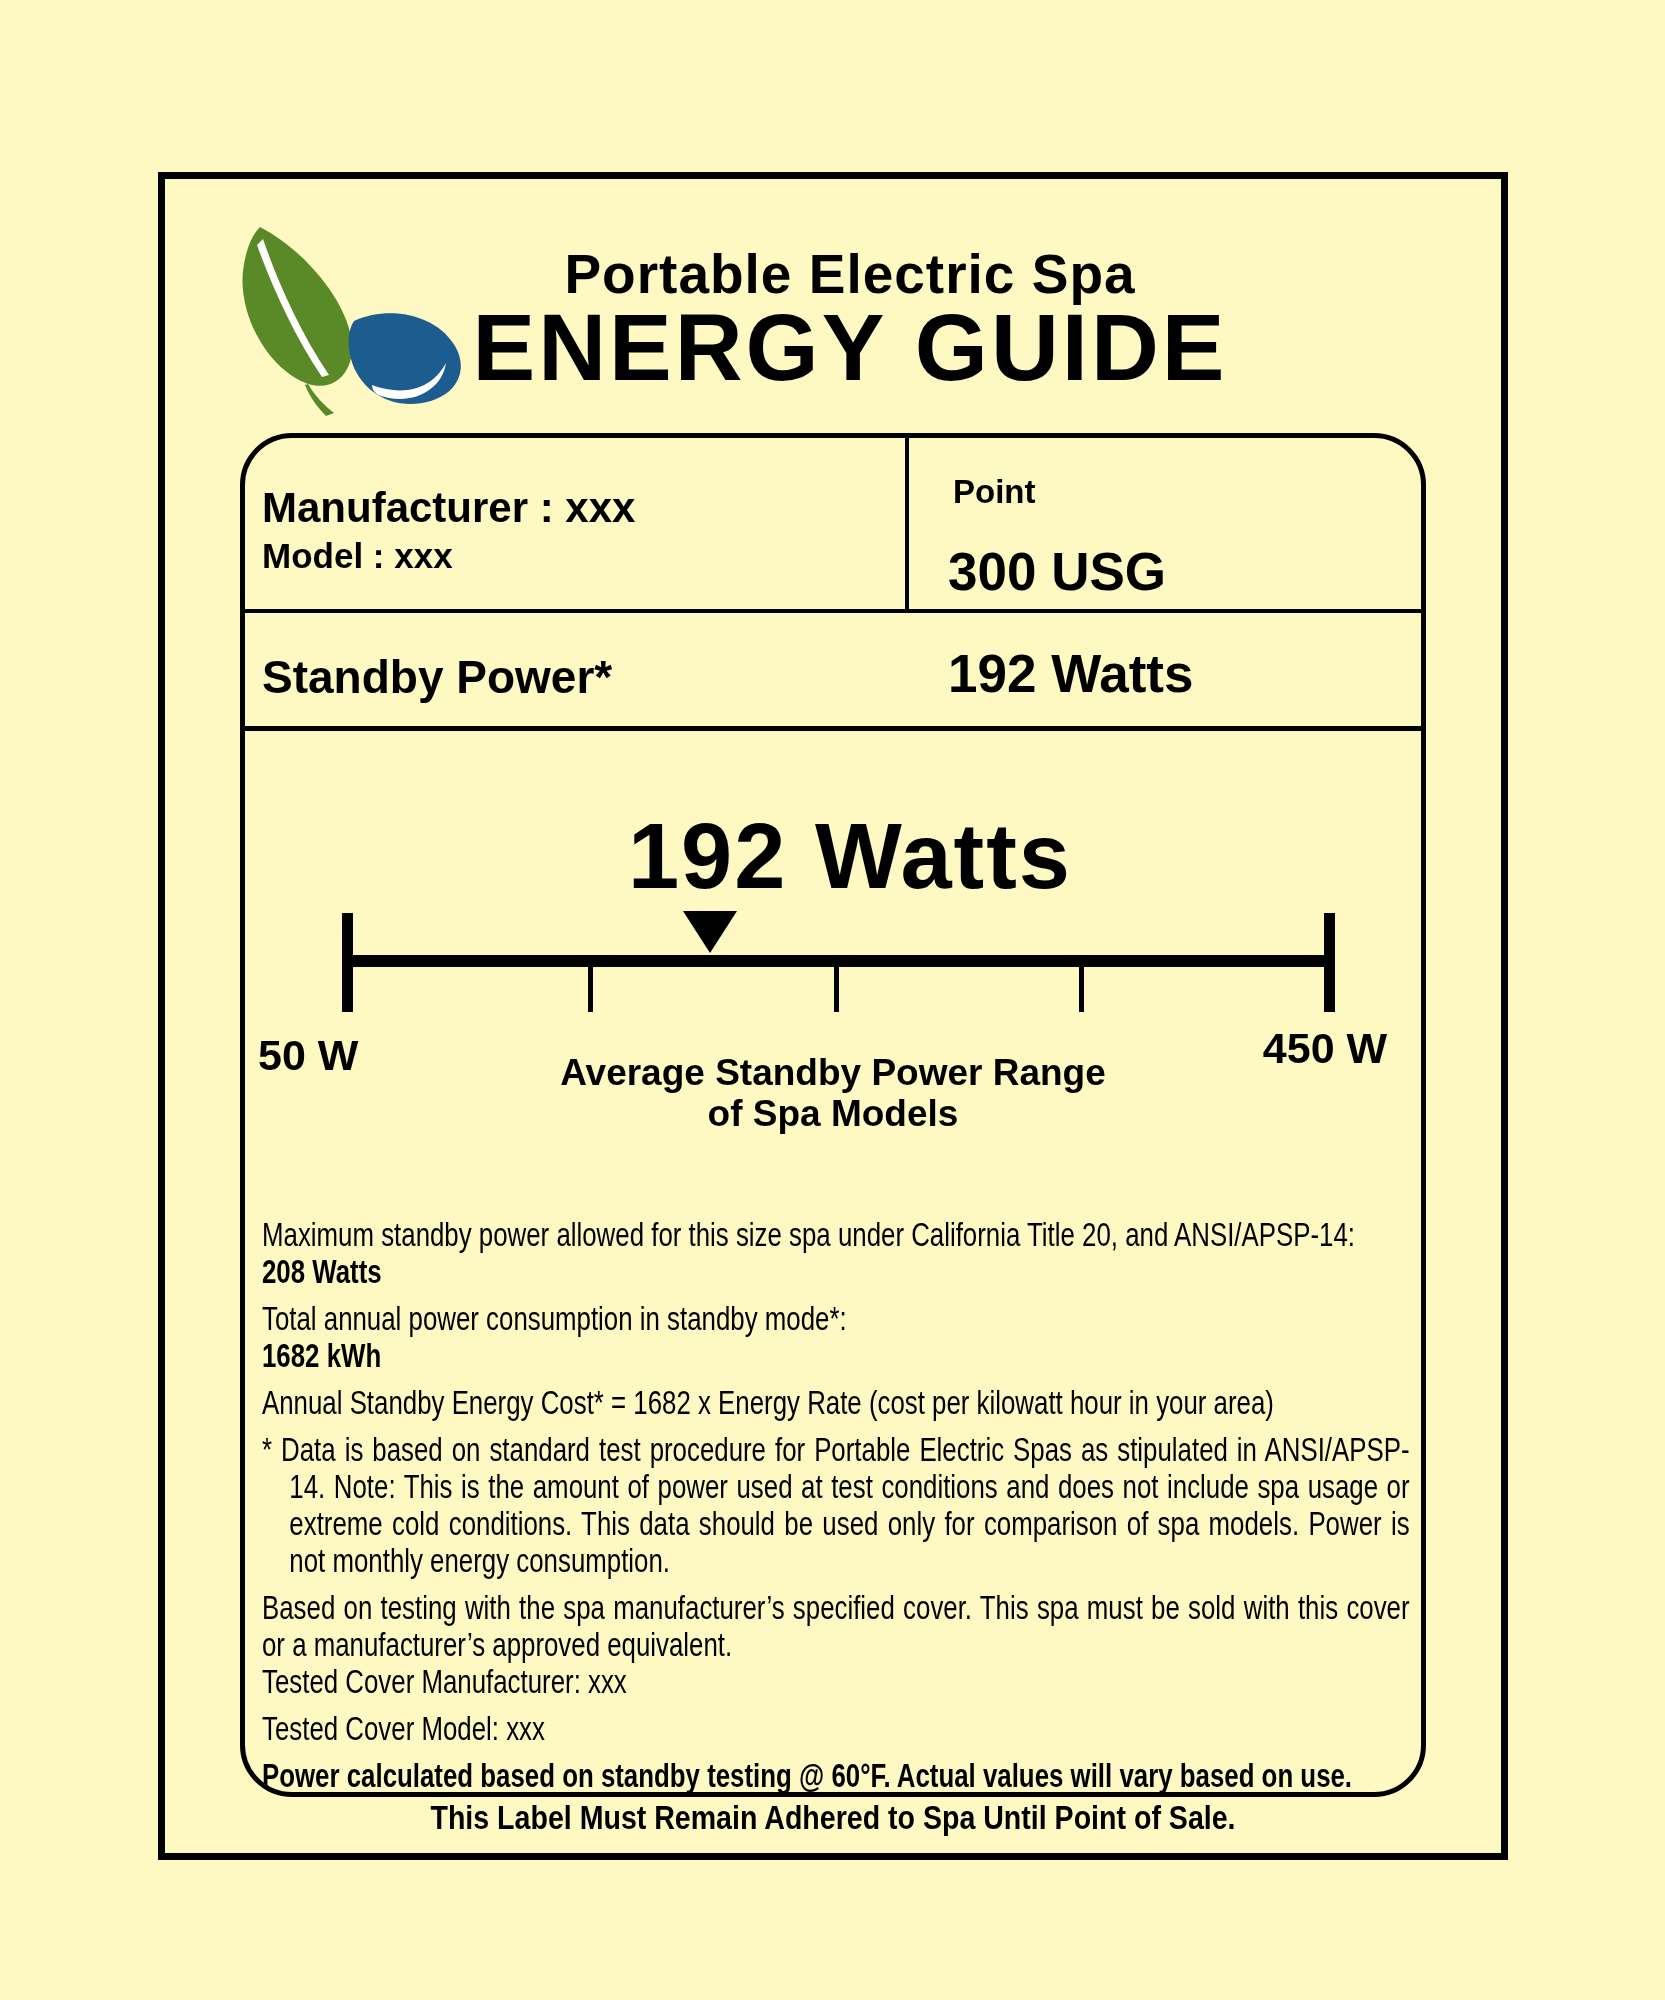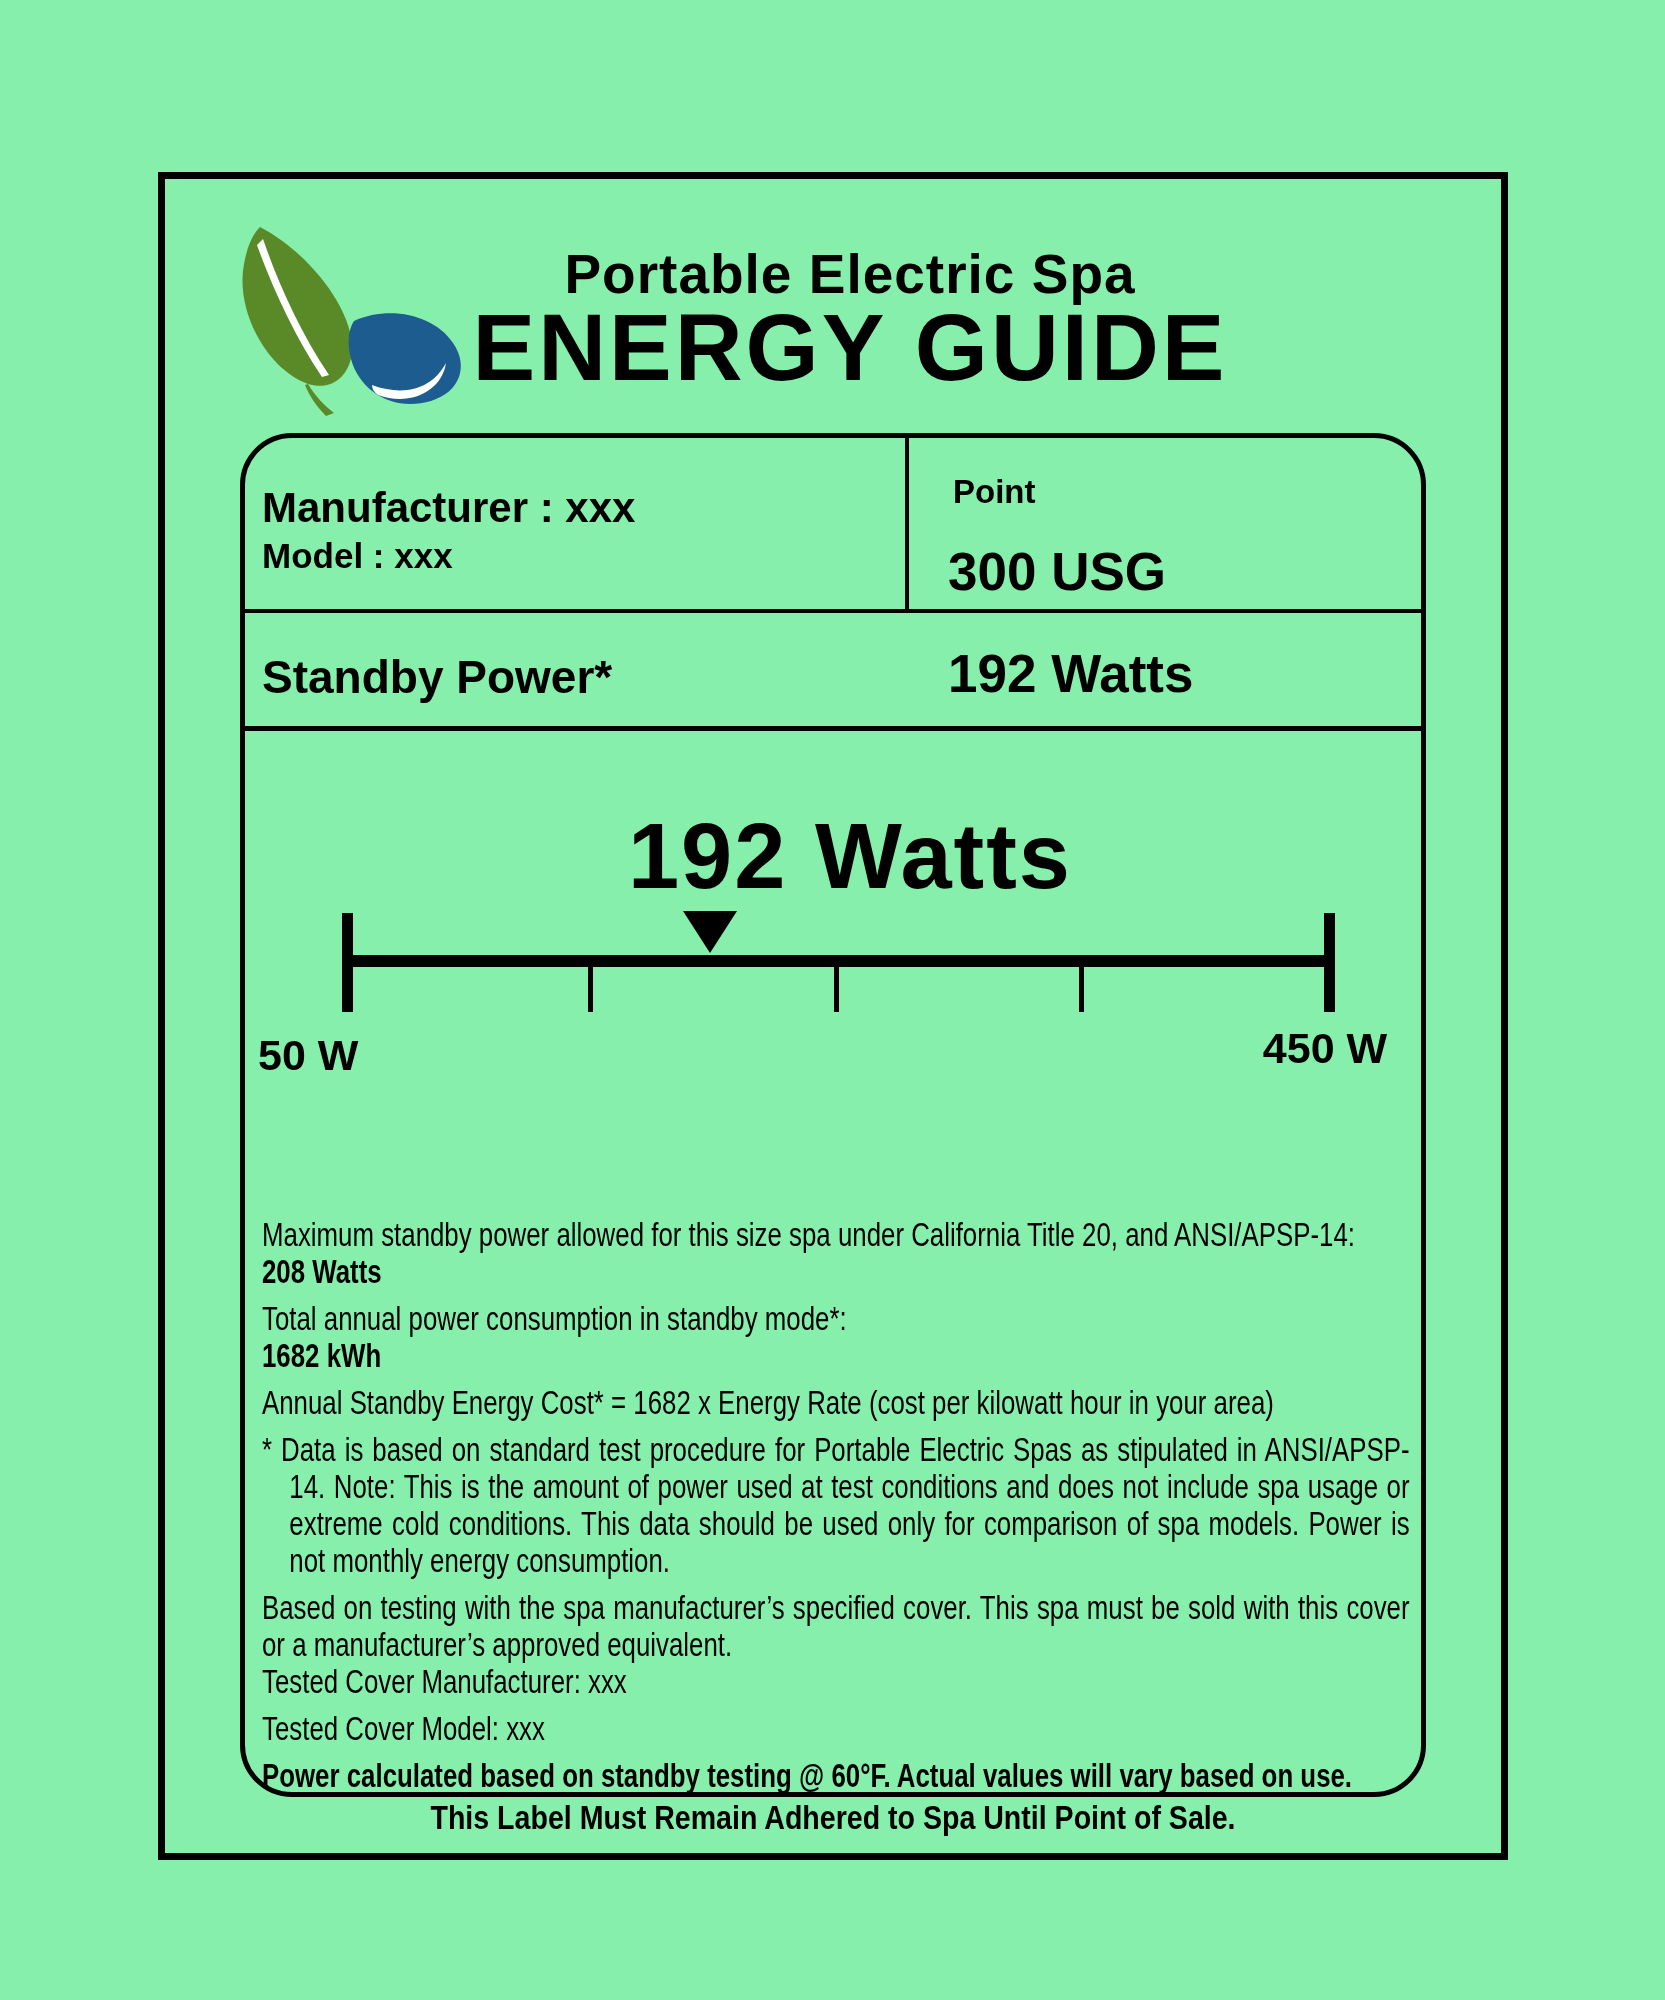--- a/index.html
+++ b/index.html
@@ -1,16 +1,16 @@
 <!DOCTYPE html>
 <html><head>
 <meta charset="utf-8">
 <style>
   html,body{margin:0;padding:0;background:#ffffff;}
-  .page{position:relative;width:1665px;height:2000px;background:#86efac;overflow:hidden;
+  .page{position:relative;width:1665px;height:2000px;background:#fef9c3;overflow:hidden;
         font-family:"Liberation Sans",sans-serif;color:#000;}
   .abs{position:absolute;}
 
   
   .outer-frame{left:158px;top:172px;width:1336px;height:1674px;border:7px solid #000;}
 
   
   .title-small{left:350px;top:246px;width:1000px;text-align:center;
                font-size:55px;font-weight:bold;letter-spacing:1px;line-height:1.05;}
   .title-big{left:350px;top:301px;width:1000px;text-align:center;
@@ -93,20 +93,24 @@
   <div class="abs big-value">192 Watts</div>
   <div class="abs pointer"></div>
   <div class="abs bar"></div>
   <div class="abs cap-left"></div>
   <div class="abs cap-right"></div>
   <div class="abs tick t1"></div>
   <div class="abs tick t2"></div>
   <div class="abs tick t3"></div>
   <div class="abs min-label">50 W</div>
   <div class="abs max-label">450 W</div>
+  <div class="abs scale-caption">
+    <div>Average Standby Power Range</div>
+    <div>of Spa Models</div>
+  </div>
 
   <div class="abs details">
     <p><span>Maximum standby power allowed for this size spa under California Title 20, and ANSI/APSP-14:</span><br>
        <span class="val">208 Watts</span></p>
 
     <p><span>Total annual power consumption in standby mode*:</span><br>
        <span class="val">1682 kWh</span></p>
 
     <p class="noj">Annual Standby Energy Cost* = 1682 x Energy Rate (cost per kilowatt hour in your area)</p>
 

